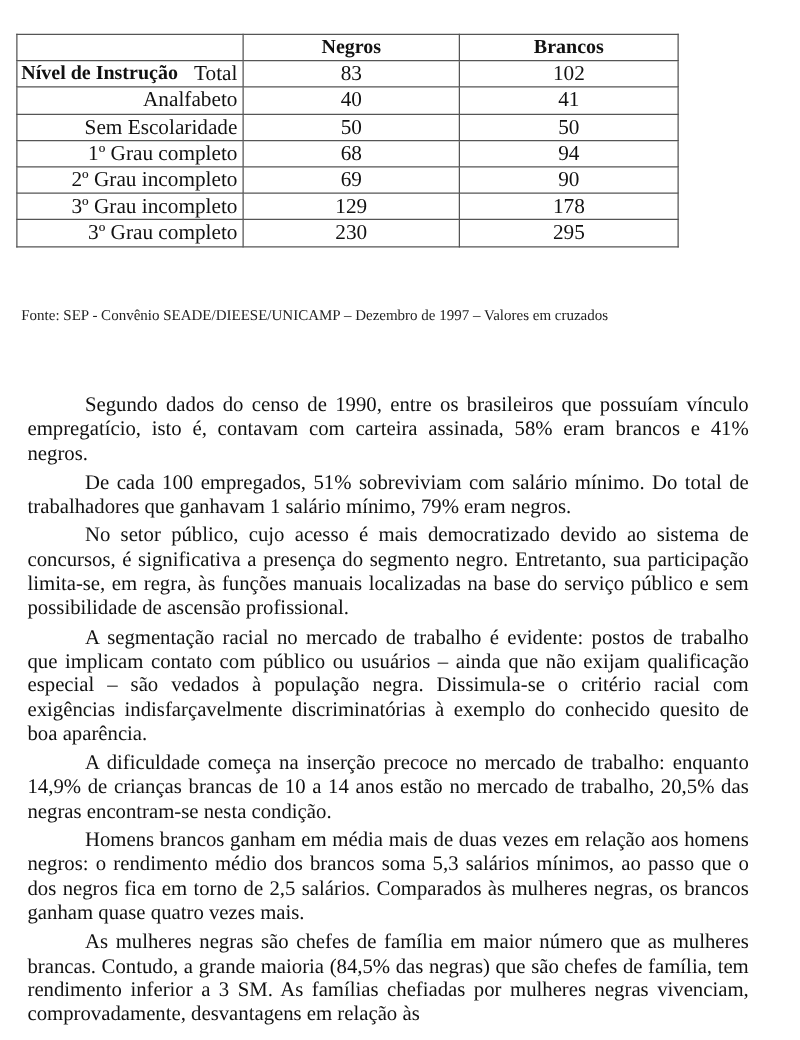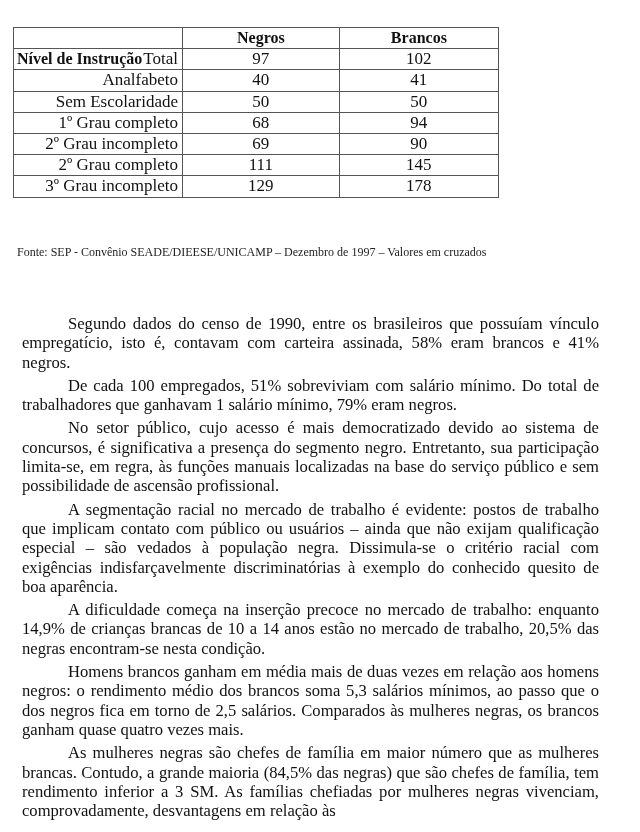--- a/index.html
+++ b/index.html
@@ -9,21 +9,21 @@
       color: #111;
     }
     .caption-row {
       position: absolute; left: 17px; top: 6px; width: 600px; height: 20px;
       font-weight: bold; font-size: 16px; margin-top: 44px;
     }
     .caption-left { position: absolute; left: 0; top: 0; }
     .caption-right { position: absolute; left: 310px; top: 0; }
     table.data {
       position: absolute; left: 13px; top: 27px;
-      width: 486px; border-collapse: collapse;
+      width: 530px; border-collapse: collapse;
       font-size: 17px;
     }
     table.data td, table.data th {
       border: 1.4px solid #555;
       height: 20.2px; padding: 0 4px; line-height: 20px;
     }
     table.data th { font-weight: bold; font-size: 16px; text-align: center; }
     table.data td.label { width: 192px; text-align: right; padding-left: 4px; }
     table.data td.num { width: 192px; text-align: center; }
     .source {
@@ -47,21 +47,21 @@
   <thead>
     <tr>
       <th></th>
       <th>Negros</th>
       <th>Brancos</th>
     </tr>
   </thead>
   <tbody>
     <tr>
       <td class="label">Total</td>
-      <td class="num">97</td>
+      <td class="num">83</td>
       <td class="num">102</td>
     </tr>
     <tr>
       <td class="label">Analfabeto</td>
       <td class="num">40</td>
       <td class="num">41</td>
     </tr>
     <tr>
       <td class="label">Sem Escolaridade</td>
       <td class="num">50</td>
@@ -71,28 +71,28 @@
       <td class="label">1º Grau completo</td>
       <td class="num">68</td>
       <td class="num">94</td>
     </tr>
     <tr>
       <td class="label">2º Grau incompleto</td>
       <td class="num">69</td>
       <td class="num">90</td>
     </tr>
     <tr>
-      <td class="label">2º Grau completo</td>
-      <td class="num">111</td>
-      <td class="num">145</td>
-    </tr>
-    <tr>
       <td class="label">3º Grau incompleto</td>
       <td class="num">129</td>
       <td class="num">178</td>
+    </tr>
+    <tr>
+      <td class="label">3º Grau completo</td>
+      <td class="num">230</td>
+      <td class="num">295</td>
     </tr>
   </tbody>
 </table>
 
 <div class="source">Fonte: SEP - Convênio SEADE/DIEESE/UNICAMP – Dezembro de 1997 – Valores em cruzados</div>
 
 <div class="body-text">
   <p>Segundo dados do censo de 1990, entre os brasileiros que possuíam vínculo empregatício, isto é, contavam com carteira assinada, 58% eram brancos e 41% negros.</p>
   <p>De cada 100 empregados, 51% sobreviviam com salário mínimo. Do total de trabalhadores que ganhavam 1 salário mínimo, 79% eram negros.</p>
   <p>No setor público, cujo acesso é mais democratizado devido ao sistema de concursos, é significativa a presença do segmento negro. Entretanto, sua participação limita-se, em regra, às funções manuais localizadas na base do serviço público e sem possibilidade de ascensão profissional.</p>

